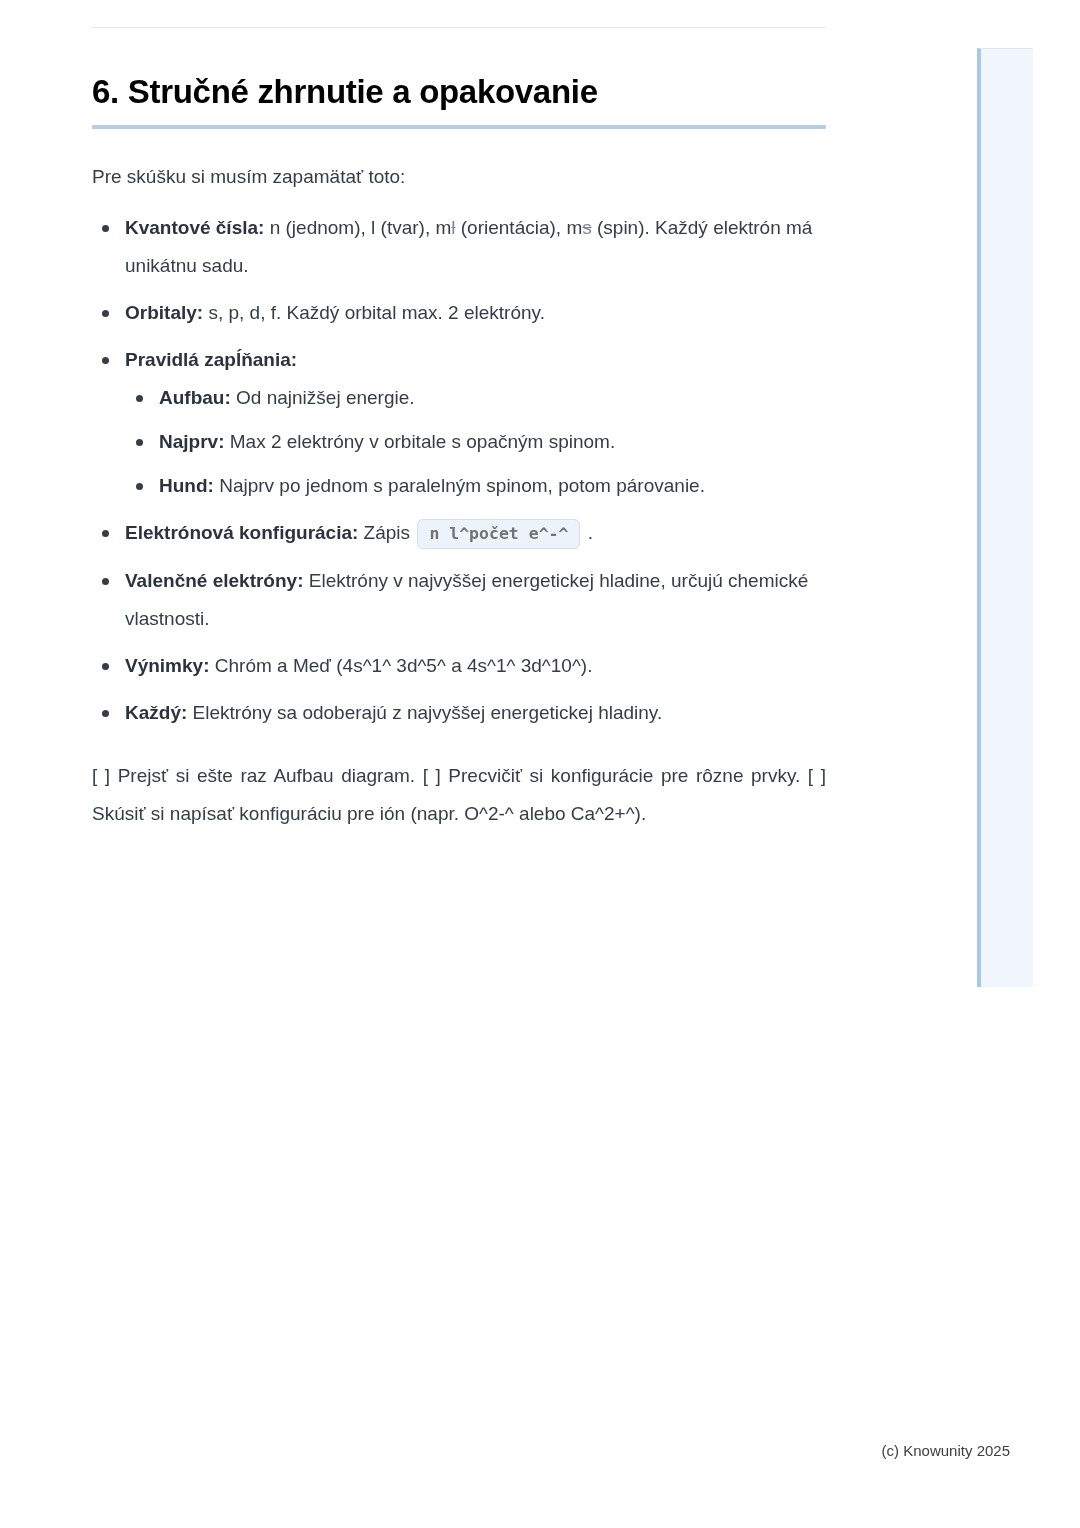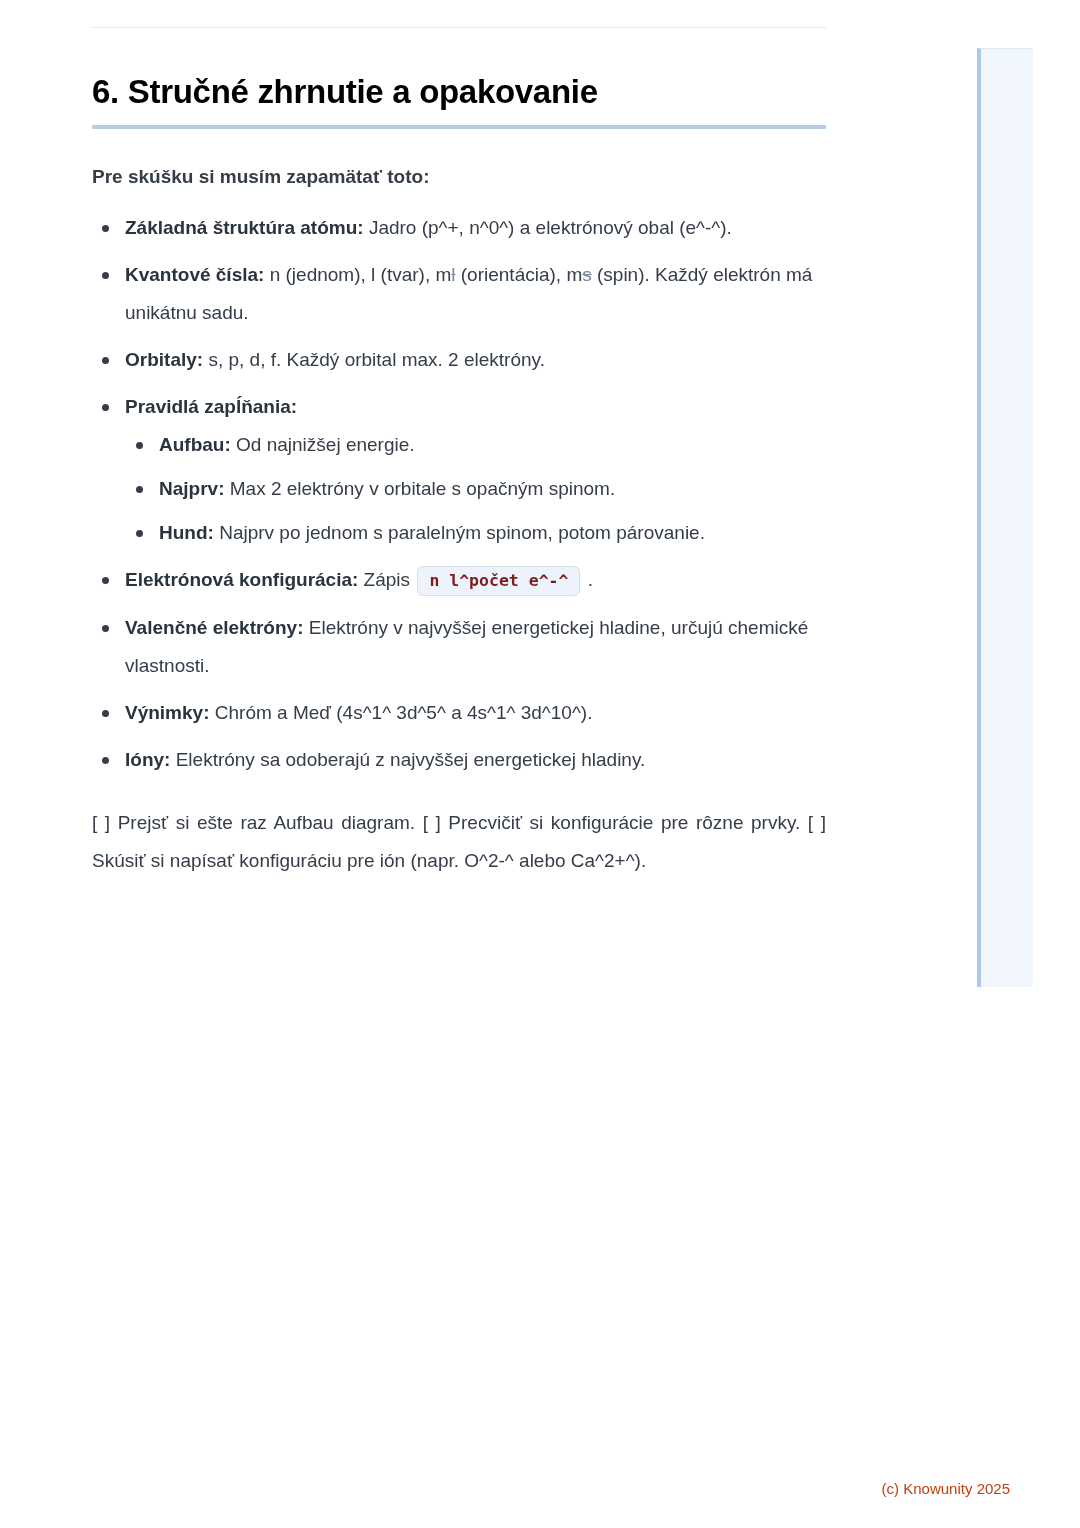--- a/index.html
+++ b/index.html
@@ -42,21 +42,21 @@
     letter-spacing: -0.3px;
   }
 
   .heading-underline {
     height: 4px;
     background: #b5cde9;
     margin-top: 12px;
     border-radius: 1px;
   }
 
-  .lead { margin-top: 29px; font-weight: bold; }
+  .lead { margin-top: 29px; }
 
   ul.list {
     list-style: none;
     margin-top: 13px;
   }
   ul.list > li {
     position: relative;
     padding-left: 33px;
     margin-bottom: 9px;
   }
@@ -95,21 +95,21 @@
   s.struck {
     text-decoration: line-through;
     color: #7b879a;
     text-decoration-color: #7b879a;
   }
 
   code.chip {
     font-family: "DejaVu Sans Mono", monospace;
     font-weight: bold;
     font-size: 16.5px;
-    color: #7f1d1d;
+    color: #737373;
     background: #edf3fa;
     border: 1px solid #d6dfe9;
     border-radius: 6px;
     padding: 4px 11px 5px;
     margin: 0 2px;
     white-space: nowrap;
   }
 
   .checklist {
     margin-top: 25px;
@@ -123,45 +123,42 @@
     width: 56px;
     height: 939px;
     background: #f1f6fd;
     border-left: 4px solid #aac8e8;
     border-top: 1px solid #dde9f5;
   }
 
   .footer {
     position: absolute;
     right: 70px;
-    top: 1479px;
+    top: 1441px;
     font-size: 15px;
     line-height: 20px;
-    color: #c2410c;
+    color: #404040;
   }
 </style>
 </head>
 <body>
 
 <div class="content">
 
 
   <hr class="divider">
 
   <h2 class="heading">6. Stručné zhrnutie a opakovanie</h2>
 
   <div class="heading-underline"></div>
 
   <p class="lead">Pre skúšku si musím zapamätať toto:</p>
 
   <ul class="list">
 
-    <li>
-      <b class="lbl">Základná štruktúra atómu:</b><span> Jadro (p^+, n^0^) a elektrónový obal (e^-^).</span>
-    </li>
 
     <li>
       <b class="lbl">Kvantové čísla:</b><span> n (jednom), l (tvar), m</span><s class="struck">l</s><span> (orientácia), m</span><s class="struck">s</s><span> (spin). Každý elektrón má unikátnu sadu.</span>
     </li>
 
     <li>
       <b class="lbl">Orbitaly:</b><span> s, p, d, f. Každý orbital max. 2 elektróny.</span>
     </li>
 
     <li>
@@ -185,21 +182,21 @@
 
     <li>
       <b class="lbl">Valenčné elektróny:</b><span> Elektróny v najvyššej energetickej hladine, určujú chemické vlastnosti.</span>
     </li>
 
     <li>
       <b class="lbl">Výnimky:</b><span> Chróm a Meď (4s^1^ 3d^5^ a 4s^1^ 3d^10^).</span>
     </li>
 
     <li>
-      <b class="lbl">Ióny:</b><span> Elektróny sa odoberajú z najvyššej energetickej hladiny.</span>
+      <b class="lbl">Každý:</b><span> Elektróny sa odoberajú z najvyššej energetickej hladiny.</span>
     </li>
 
   </ul>
 
   <p class="checklist">[ ] Prejsť si ešte raz Aufbau diagram. [ ] Precvičiť si konfigurácie pre rôzne prvky. [ ] Skúsiť si napísať konfiguráciu pre ión (napr. O^2-^ alebo Ca^2+^).</p>
 
 </div>
 
 <div class="side-panel"></div>
 

